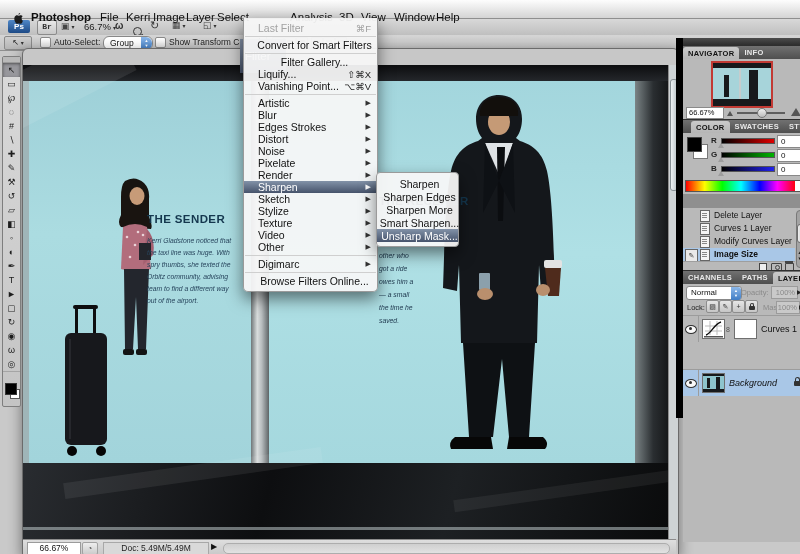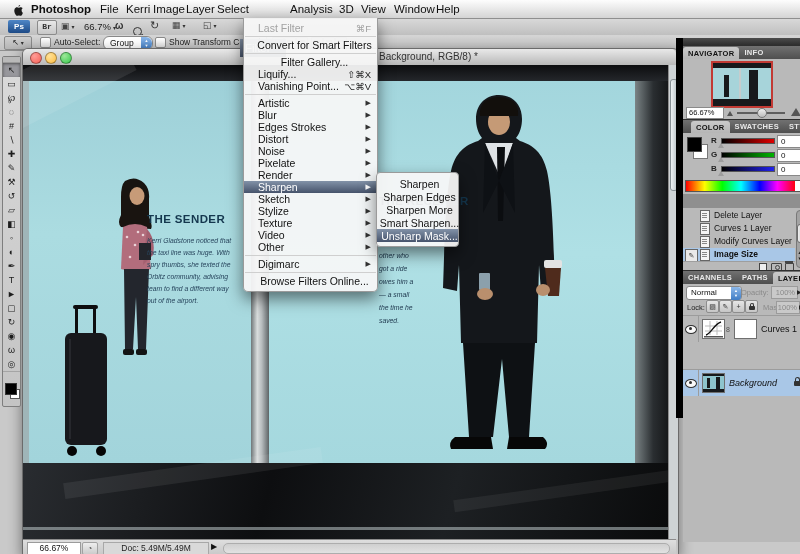--- a/index.html
+++ b/index.html
@@ -1,20 +1,20 @@
 <!DOCTYPE html>
 <html><head>
 <meta charset="utf-8">
 <style>
   html,body{margin:0;padding:0;width:800px;height:554px;overflow:hidden;
     font-family:"Liberation Sans",sans-serif;background:#c9c9c9;position:relative;}
   
   #menubar{position:absolute;left:0;top:0;width:800px;height:18px;
     background:linear-gradient(#fdfdfd,#d4d4d4);border-bottom:1px solid #8f8f8f;z-index:120;}
-  .mi{position:absolute;top:0;height:18px;line-height:18px;font-size:11.5px;color:#101010;padding:0 5px;white-space:nowrap;}
+  .mi{position:absolute;top:0;height:18px;line-height:18px;font-size:11.5px;color:#101010;padding:8px 5px;white-space:nowrap;}
   #mi-apple{left:8px;top:3px;}
   #mi-photoshop{left:26px;font-weight:bold;}
   #mi-file{left:95px;}#mi-edit{left:121px;}#mi-image{left:148px;}#mi-layer{left:181px;}#mi-select{left:212px;}
   #mi-filter{left:240px;width:36px;text-align:left;color:#fff;
     background:linear-gradient(#8694a9,#47536a);margin-top:39px;}
   #mi-analysis{left:285px;}#mi-3d{left:334px;}#mi-view{left:356px;}#mi-window{left:389px;}#mi-help{left:431px;}
   
   #appbar{position:absolute;left:0;top:18px;width:800px;height:17px;
     background:linear-gradient(#dadada,#bfbfbf);border-bottom:1px solid #909090;z-index:5;}
   #ps-badge{position:absolute;left:8px;top:2px;width:22px;height:13px;border-radius:2px;
@@ -259,26 +259,20 @@
     </div>
   <div class="alico" style="left:323px">
       <span></span>
     </div>
   <div class="alico" style="left:335px">
       <span></span>
     </div>
 </div>
 
 <div id="window">
-  <div id="titlebar">
-    <div class="tl" id="tl-close"></div>
-    <div class="tl" id="tl-min"></div>
-    <div class="tl" id="tl-zoom"></div>
-    <div id="win-title">Background, RGB/8) *</div>
-  </div>
 
   <div id="canvas">
     <div id="posterL"></div>
     <div id="mullion"></div>
     <div id="posterR"></div>
     <div id="cv-right"></div>
     <div id="cv-topband"></div>
     <div id="cv-bottom"></div>
     <div id="cv-sill"></div>
     <div class="streak" id="gl1"></div>

